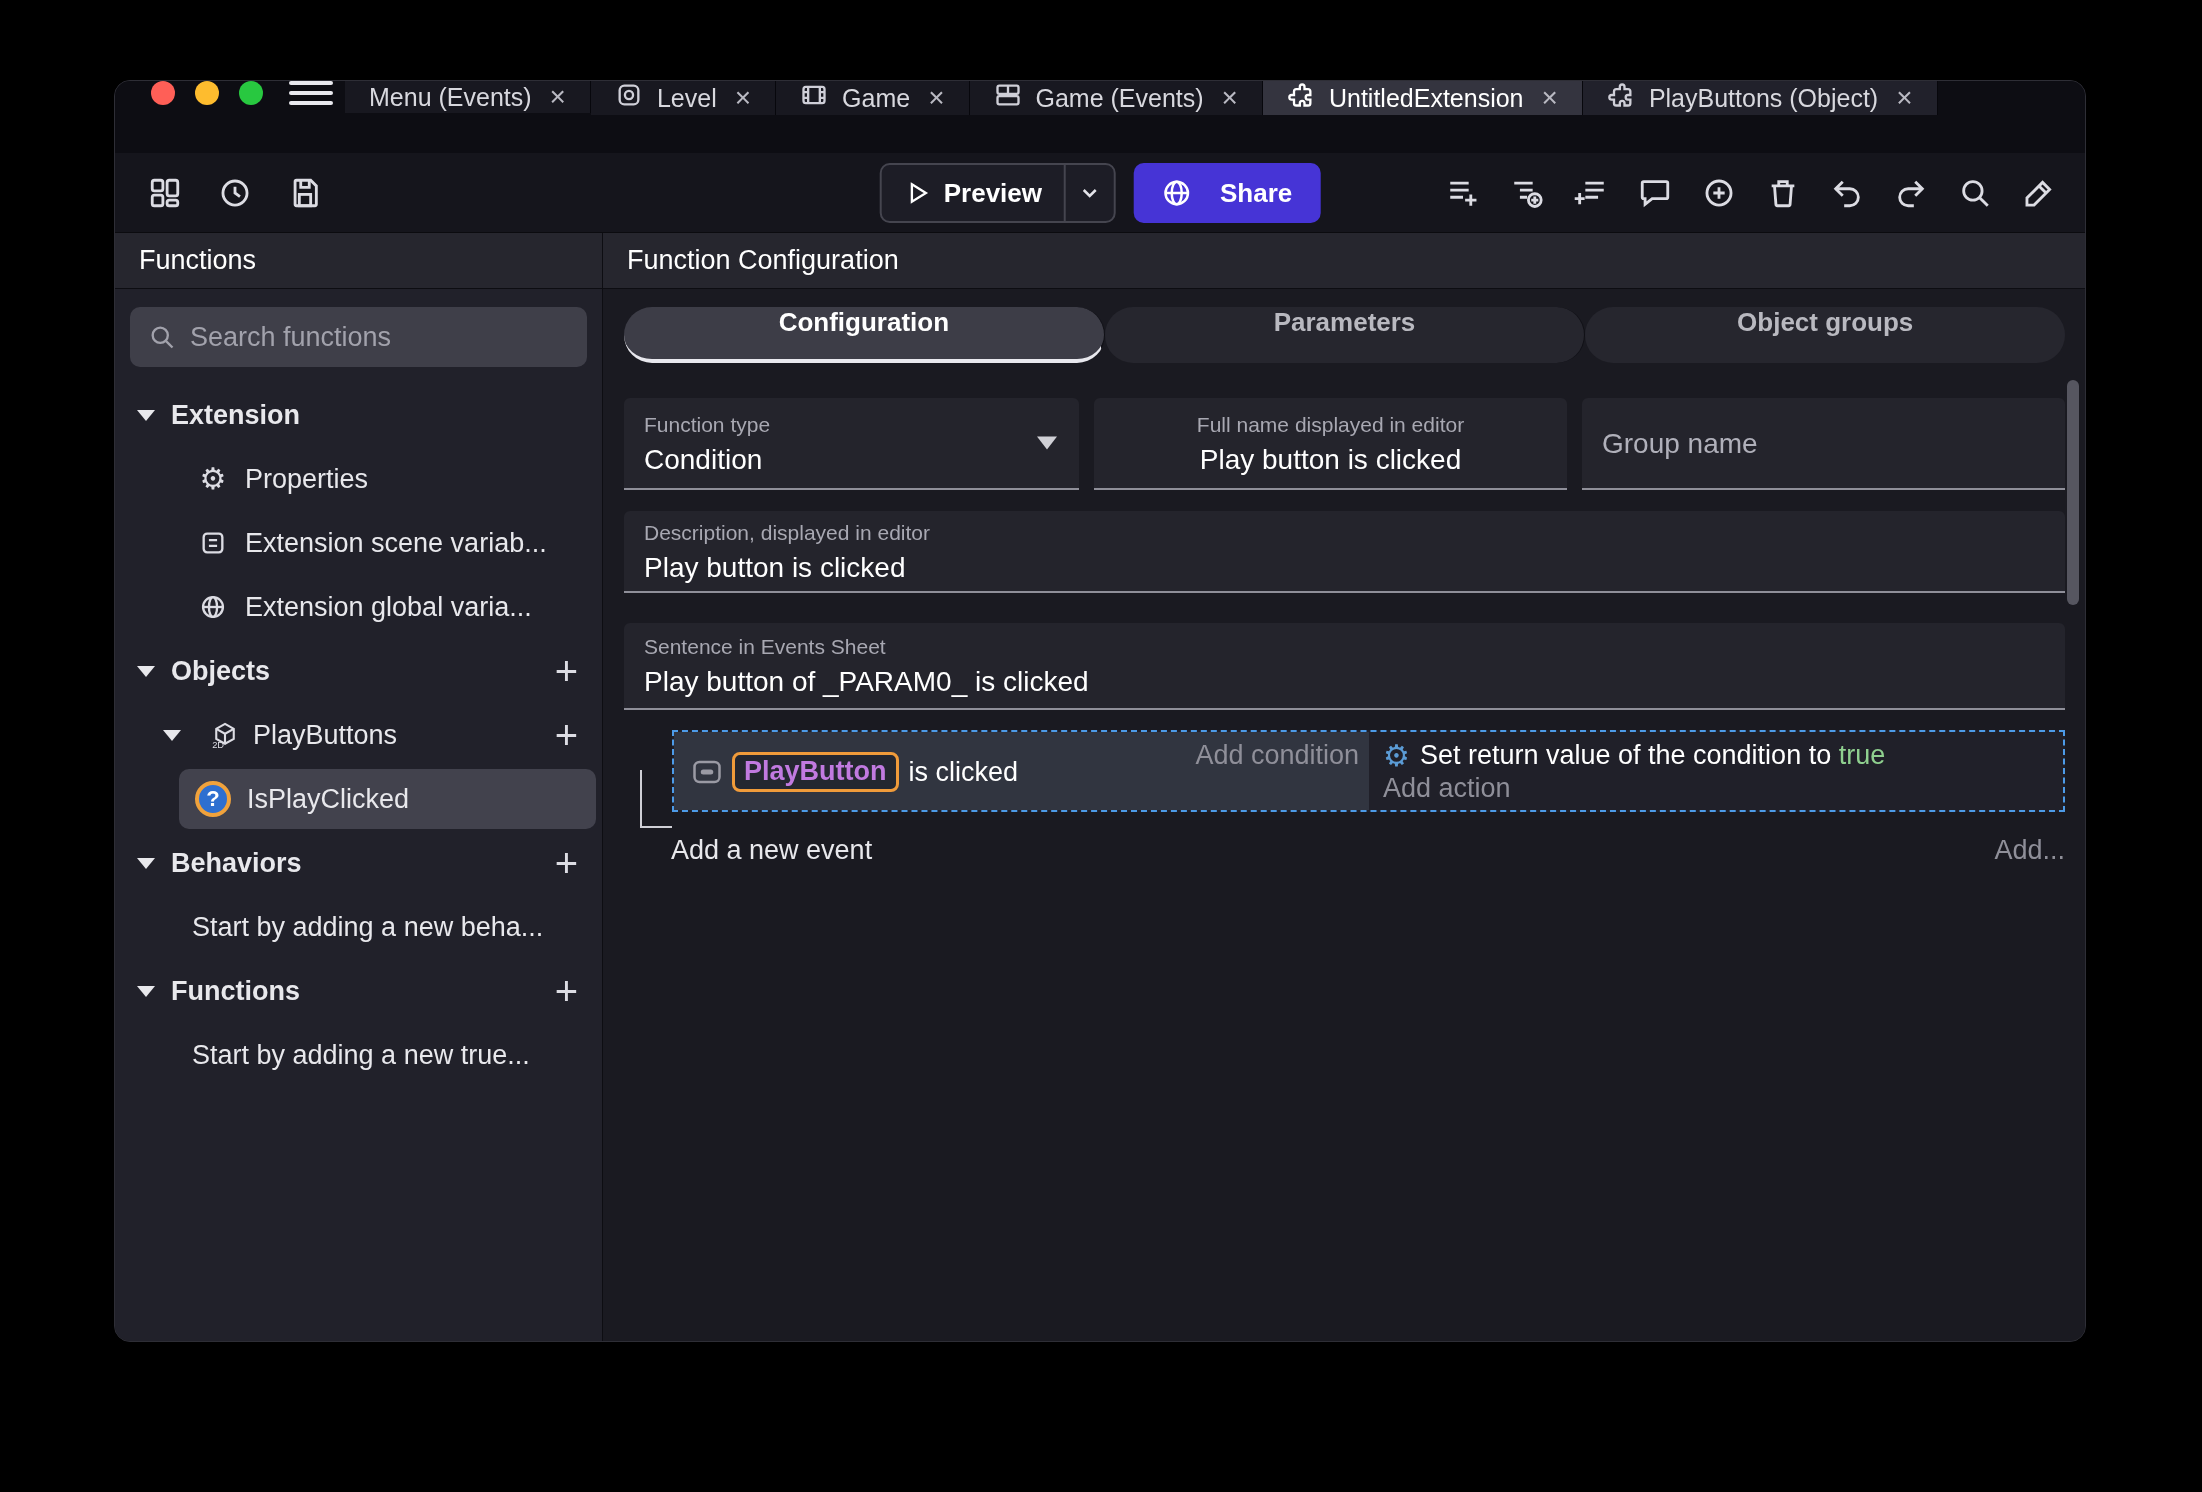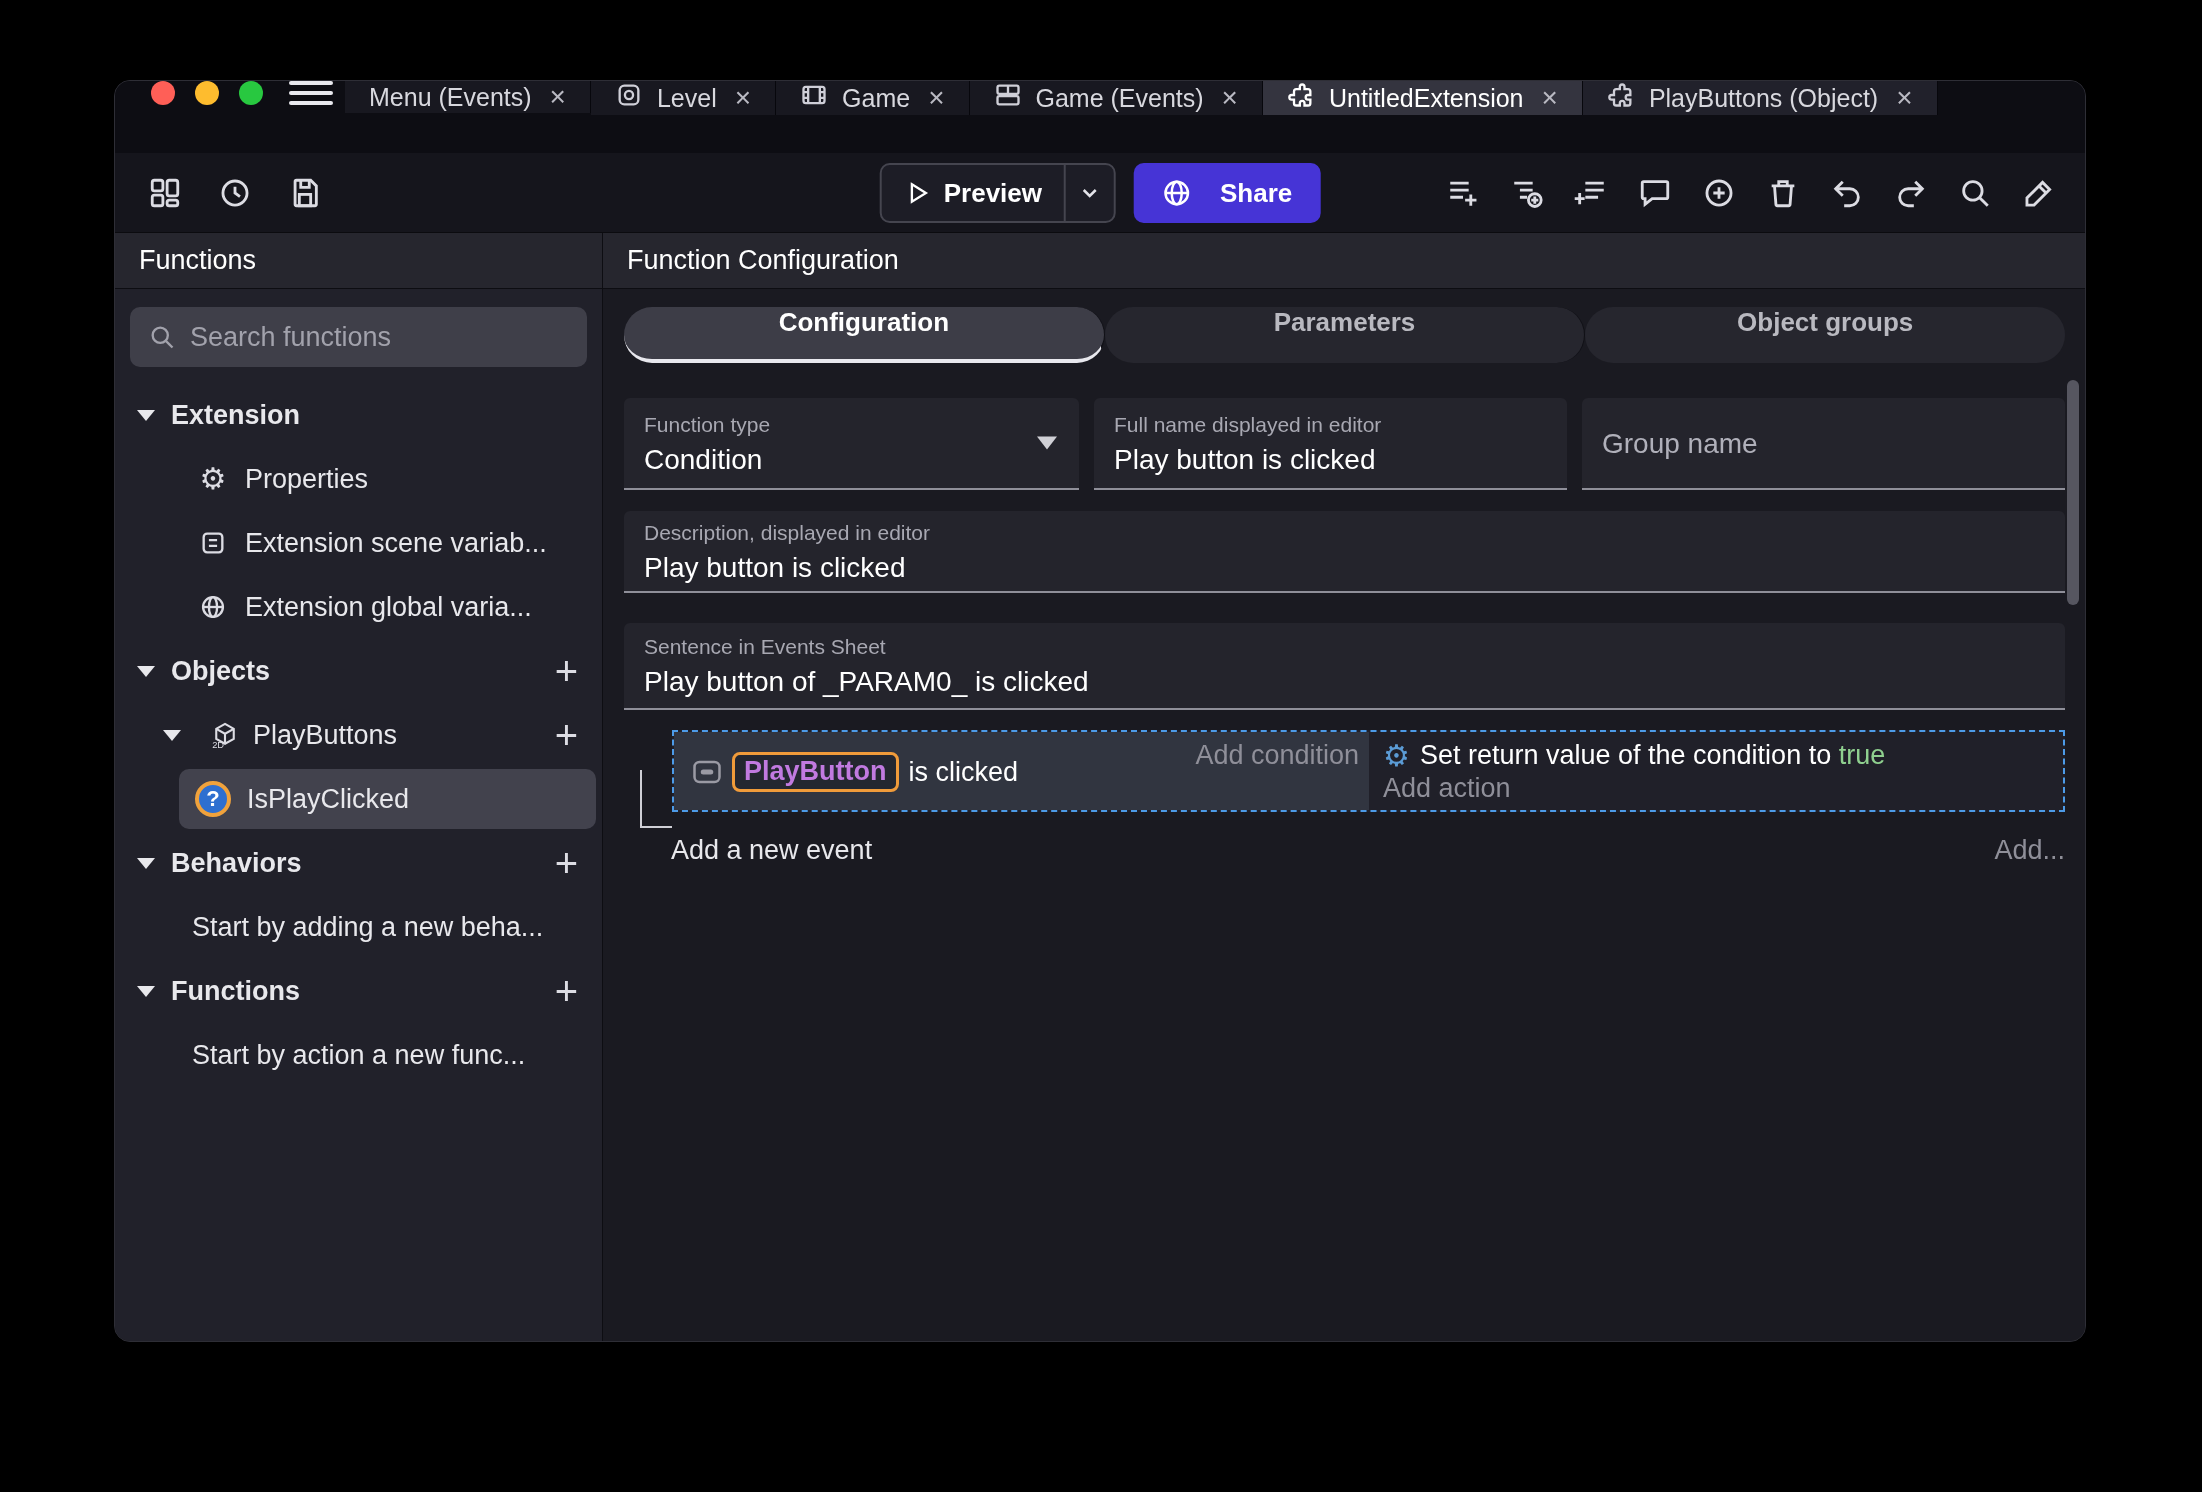--- a/index.html
+++ b/index.html
@@ -72,21 +72,21 @@
   .mtab { flex:1; display:flex; align-items:flex-start; justify-content:center; background:#26262e; color:#b9b9c0; font-size:26px; font-weight:600; border-right:1px solid #101016;border-radius:28px; }
   .mtab:last-child { border-right:none; }
   .mtab.active { background:#3d3d47; color:#fff; font-weight:700; border-bottom:4px solid #e8e8ee; }
 
   .fields-row { margin-top:35px; display:flex; gap:15px; }
   .field { background:#24242c; border-bottom:2px solid #8f8f99; border-radius:6px 6px 0 0; height:92px; padding:12px 20px 10px 20px;
            display:flex; flex-direction:column; justify-content:center; gap:7px; position:relative; }
   .field .flabel { font-size:21px; color:#a8a8b2; }
   .field .fvalue { font-size:28px; color:#fff; }
   .f-type { width:455px; }
-  .f-name { width:473px; }
+  .f-name { width:473px;align-items:center; }
   .f-group { flex:1; justify-content:center; }
   .f-group input { background:transparent; border:none; outline:none; font-size:28px; color:#fff; font-family:"Liberation Sans",sans-serif; width:100%; }
   .f-group input::placeholder { color:#b0b0ba; }
   .dd-caret { position:absolute; right:22px; top:50%; transform:translateY(-50%); width:0; height:0;
               border-left:10px solid transparent; border-right:10px solid transparent; border-top:13px solid #d0d0d6; }
   .field.wide { margin-top:21px; height:82px; width:100%; }
   .field.sentence { margin-top:30px; height:87px; width:100%; }
 
   .events-area { position:relative; margin-top:20px; }
   .connector { position:absolute; left:16px; top:40px; width:32px; height:58px; border-left:2px solid #cfcfd6; border-bottom:2px solid #cfcfd6; }
@@ -372,21 +372,21 @@
       <span>Start by adding a new beha...</span>
     </div>
 
     <div class="row section">
       <span class="caret"></span>
       <span>Functions</span>
       <span class="plus-btn">+</span>
     </div>
 
     <div class="row hint">
-      <span>Start by action a new func...</span>
+      <span>Start by adding a new true...</span>
     </div>
   </div>
 
   <div class="main">
     <div class="main-inner">
 
       <div class="mtabs">
         <div class="mtab active">
             <span>Configuration</span>
           </div>

